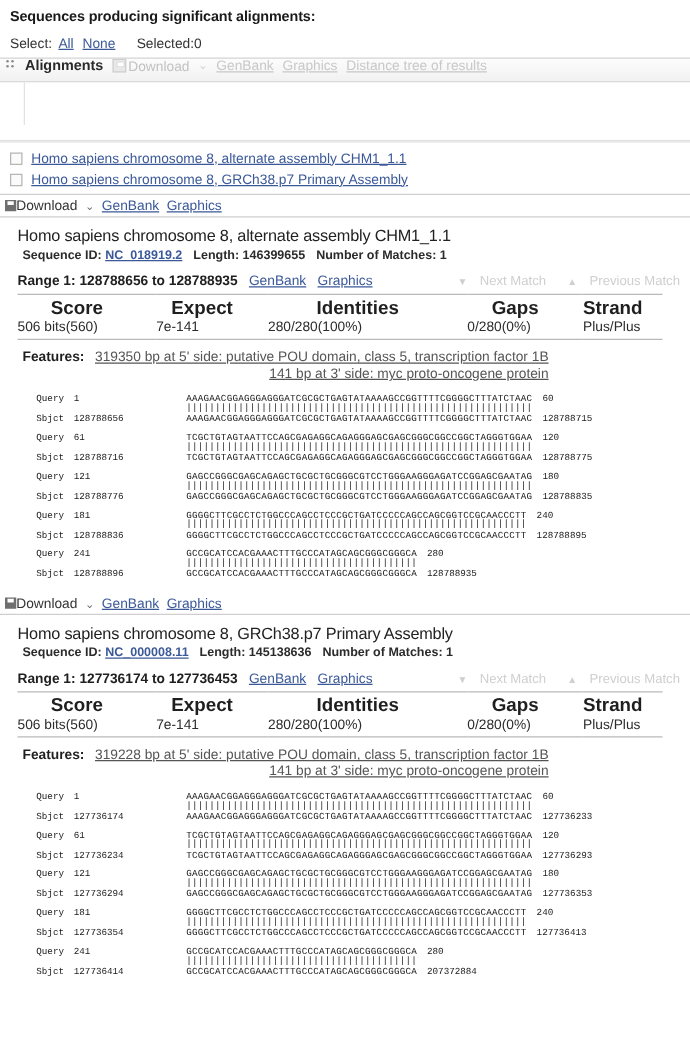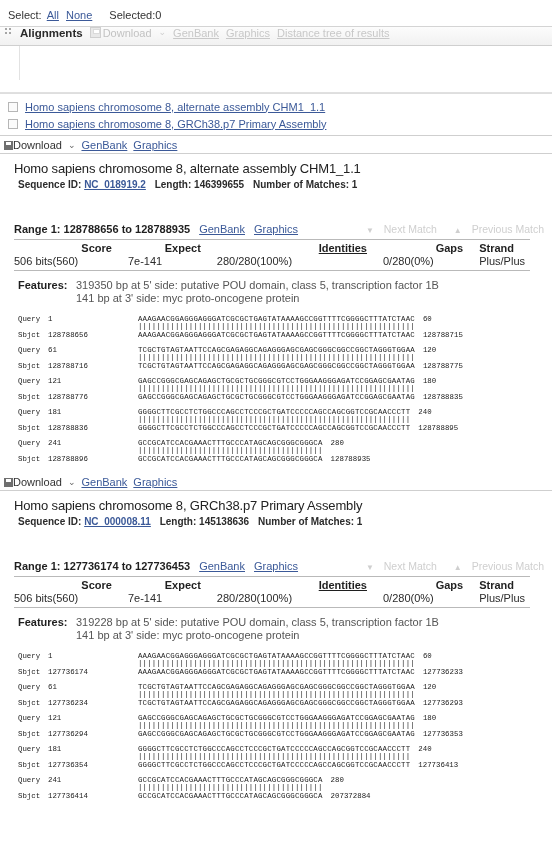--- a/index.html
+++ b/index.html
@@ -169,106 +169,109 @@
   }
   .aln-meta a { color:#3b5998; text-decoration: underline; font-weight: bold; }
   .aln-meta .sp { display:inline-block; width:6px; }
 
   .range-row {
     display: flex;
     align-items: baseline;
     padding: 9px 0 2px 14px;
     font-size: 11px;
   }
-  .range-title { font-weight: bold; color:#1f1f1f;margin-top:24px; }
+  .range-title { font-weight: bold; color:#1f1f1f; }
   .range-row a { color:#3b5998; text-decoration: underline; margin-left: 9px; cursor:pointer; }
   .nav-matches {
     margin-left: auto;
     padding-right: 8px;
     color: #cfcfcf;
     font-size: 10.5px;
     white-space: nowrap;
   }
   .nav-matches .tri { font-size: 8px; }
   .nav-matches span { margin-left: 7px; }
 
   table.stats {
     border-collapse: collapse;
     margin: 2px 0 0 14px;
     width: 516px;
     font-size: 11px;
   }
   table.stats th {
-    text-align: right;
+    text-align: center;
     font-weight: bold;
     color: #1f1f1f;
     border-top: 1px solid #b9b9b9;
     border-bottom: none;
     padding: 2px 16px 1px 0;
-    font-size: 11px;
+    font-size: 15px;
   }
   table.stats td {
     text-align: left;
     color: #2b2b2b;
     padding: 0 0 3px 0;
     border-bottom: 1px solid #b9b9b9;
     font-size: 11px;
   }
   table.stats .c1 { width: 120px; }
   table.stats .c2 { width: 85px; }
-  table.stats .c3 { width: 180px; text-decoration: underline; }
+  table.stats .c3 { width: 180px; }
   table.stats .c4 { width: 95px; }
 
   .features {
     display: flex;
     padding: 8px 0 0 18px;
     font-size: 11px;
   }
   .features .fl {
     font-weight: bold;
     color:#1f1f1f;
     width: 58px;
     flex: none;
   }
   .features .fv a {
     color: #555;
+    text-decoration: underline;
     display: block;
     line-height: 13px;
     cursor: pointer;
+    text-align: right;
   }
 
   
   .seqblock {
     font-family: "Liberation Mono", "DejaVu Sans Mono", monospace;
     font-size: 7.4px;
     color: #1a1a1a;
     padding: 9px 0 4px 0;
     line-height: 8px;
   }
-  .seqgrp { margin-bottom: 6px; }
+  .seqgrp { margin-bottom: 6px; padding-left: 11px; }
   .seqline { display: flex; align-items: center; height: 9px; white-space: pre; }
   .lbl-c   { width: 48px; padding-left: 18px; box-sizing: border-box; }
   .num-c   { width: 90px; }
   .seq-c   { letter-spacing: 0.18px; }
   .end-c   { padding-left: 8px; }
   .midline { display:flex; height: 7px; }
   .midline .bars {
     font-family: "Liberation Mono", "DejaVu Sans Mono", monospace;
     font-size: 7.4px;
     letter-spacing: 0.18px;
     color:#1a1a1a;
     line-height: 7px;
   }
   .midline .pad { width: 138px; flex: none; }
 </style>
 </head>
 <body>
 
 <div class="page">
 
+  <div class="sect-title">Sequences producing significant alignments:</div>
 
   <div class="select-row">
     <span class="lbl">Select:</span>
     <a>All</a>
     <a>None</a>
     <span class="selcount">Selected:0</span>
   </div>
 
   <div class="tabbar">
     <span class="grip">

